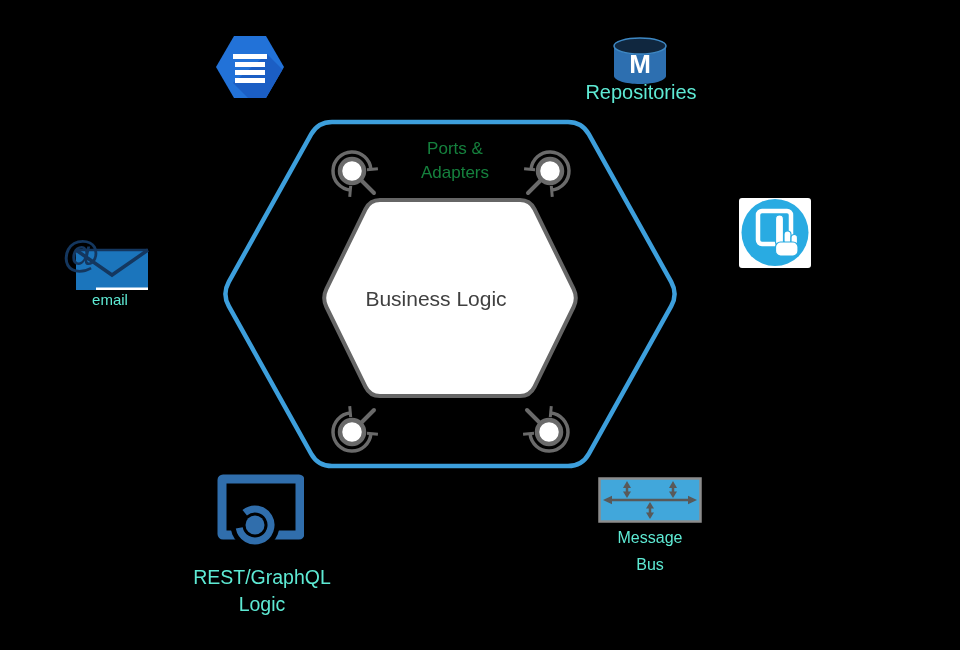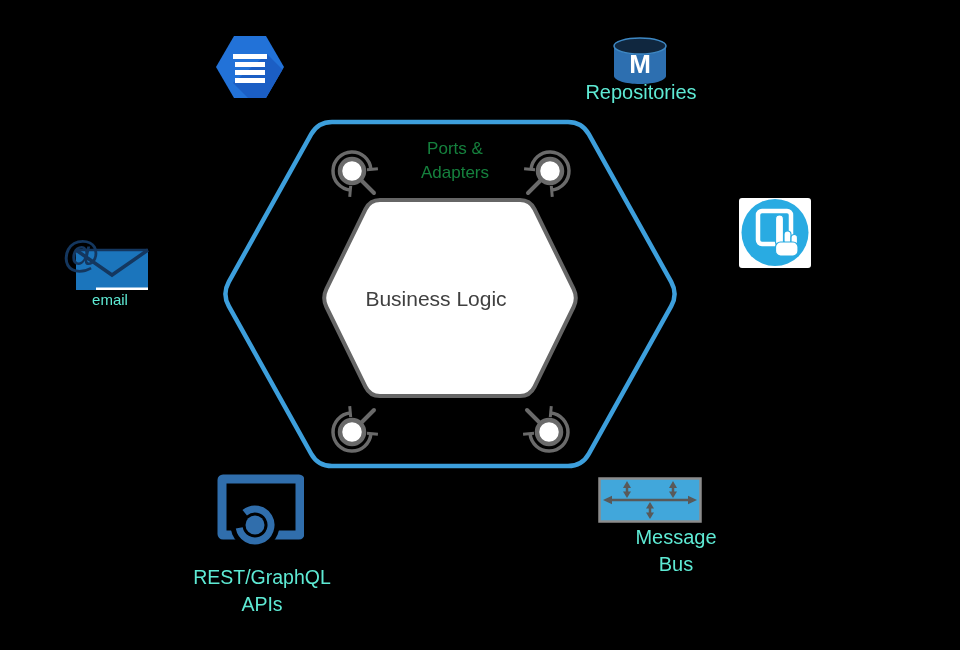--- a/index.html
+++ b/index.html
@@ -37,21 +37,21 @@
   }
   .lbl-business {
     left: 436px; top: 286px;
     font-size: 21px;
     color: #404040;
   }
   .lbl-repositories { left: 641px; top: 79px; font-size: 20px; }
   .lbl-ui { left: 801px; top: 277px; font-size: 20px; color: #43434a; }
   .lbl-email { left: 110px; top: 287px; font-size: 15px; }
   .lbl-rest { left: 262px; top: 564px; font-size: 19.5px; line-height: 27px; }
-  .lbl-bus { left: 676px; top: 524px; font-size: 20px; line-height: 27px; }
+  .lbl-bus { left: 650px; top: 524px; font-size: 16px; line-height: 27px; }
   .icon { position: absolute; }
   .ic-container { left: 212px; top: 33px; }
   .ic-repo { left: 612px; top: 36px; }
   .ic-ui { left: 739px; top: 198px; }
   .ic-email { left: 48px; top: 228px; }
   .ic-rest { left: 208px; top: 474px; }
   .ic-bus { left: 598px; top: 477px; }
   svg text { font-family: "Liberation Sans", sans-serif; }
 </style>
 </head>
@@ -143,21 +143,21 @@
   </svg>
   <div class="label lbl-email">email</div>
 
   <svg class="icon ic-rest" width="96" height="74" viewBox="0 0 96 74">
     <rect x="14" y="5" width="78" height="56" rx="1" fill="none" stroke="#306EAC" stroke-width="9"></rect>
     <circle cx="47" cy="51" r="24.5" fill="#000000"></circle>
     <path d="M 36.72 38.74 A 16 16 0 1 1 31.24 53.78" fill="none" stroke="#306EAC" stroke-width="7"></path>
     <circle cx="47" cy="51" r="9.5" fill="#306EAC"></circle>
   </svg>
   <div class="label lbl-rest">REST/GraphQL
-APIs</div>
+Logic</div>
 
   <svg class="icon ic-bus" width="104" height="46" viewBox="0 0 104 46">
     <rect x="1.5" y="1.5" width="101" height="43" fill="#41A7DB" stroke="#8C8C8C" stroke-width="2.5"></rect>
     <g stroke="#595959" stroke-width="2.5" fill="#595959">
       <line x1="12" y1="23" x2="92" y2="23"></line>
       <path d="M5 23 L14 18.7 L14 27.3 Z" stroke="none"></path>
       <path d="M99 23 L90 18.7 L90 27.3 Z" stroke="none"></path>
       <line x1="29" y1="9" x2="29" y2="17"></line>
       <path d="M29 4 L25 11 L33 11 Z" stroke="none"></path>
       <path d="M29 21 L25 14.5 L33 14.5 Z" stroke="none"></path>

